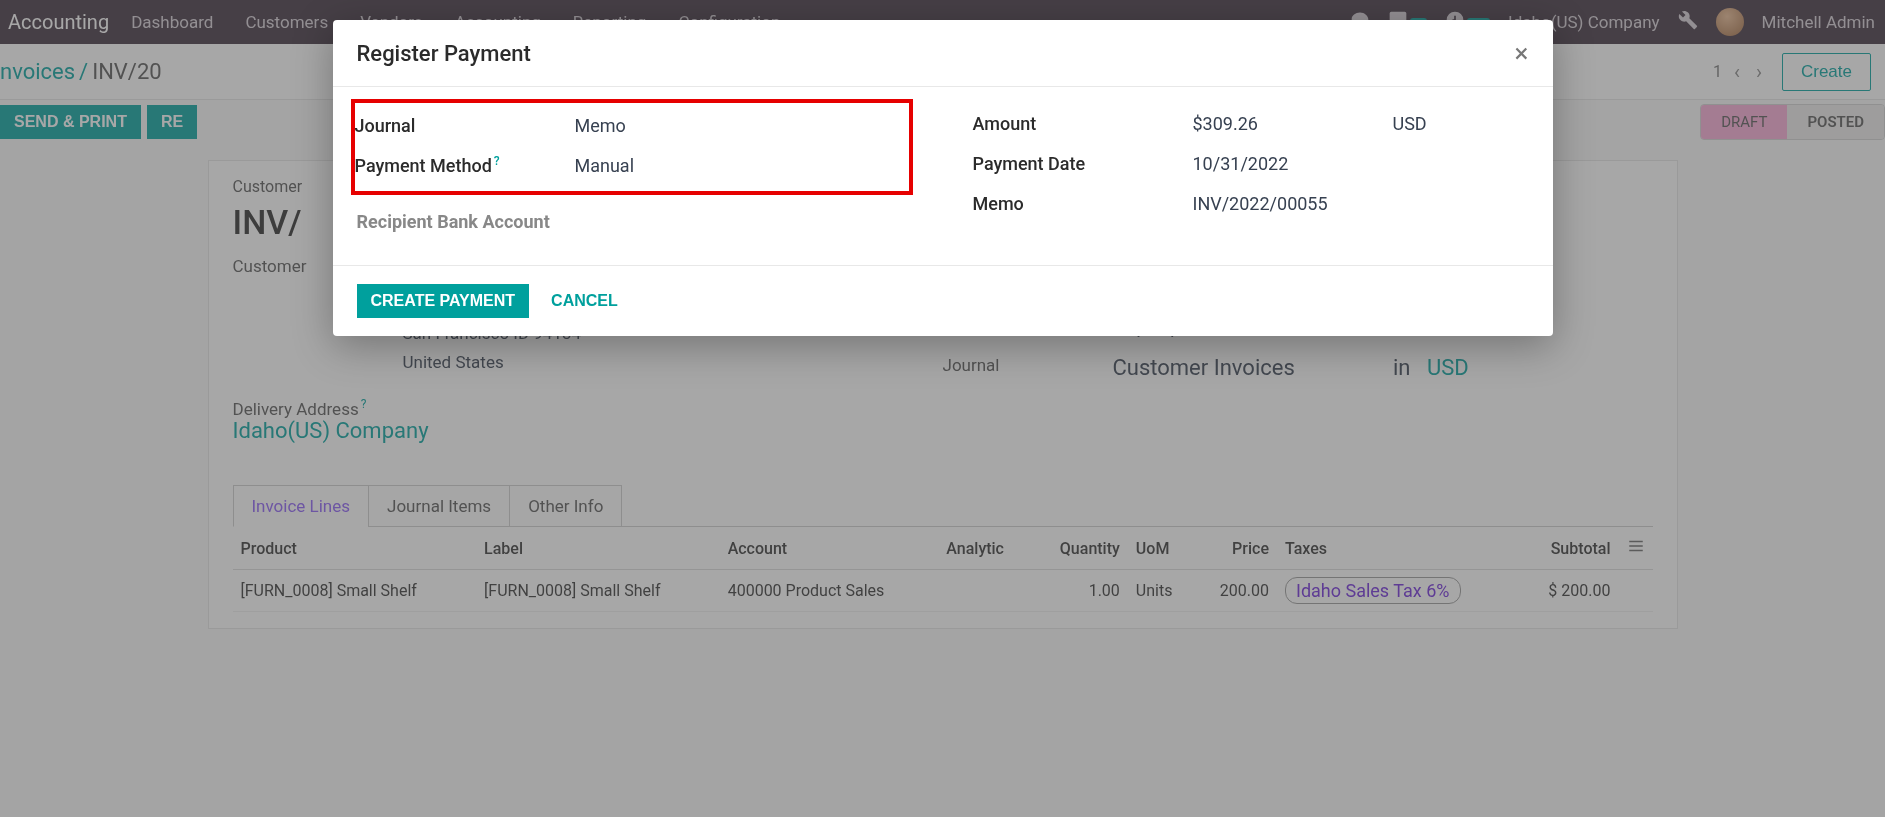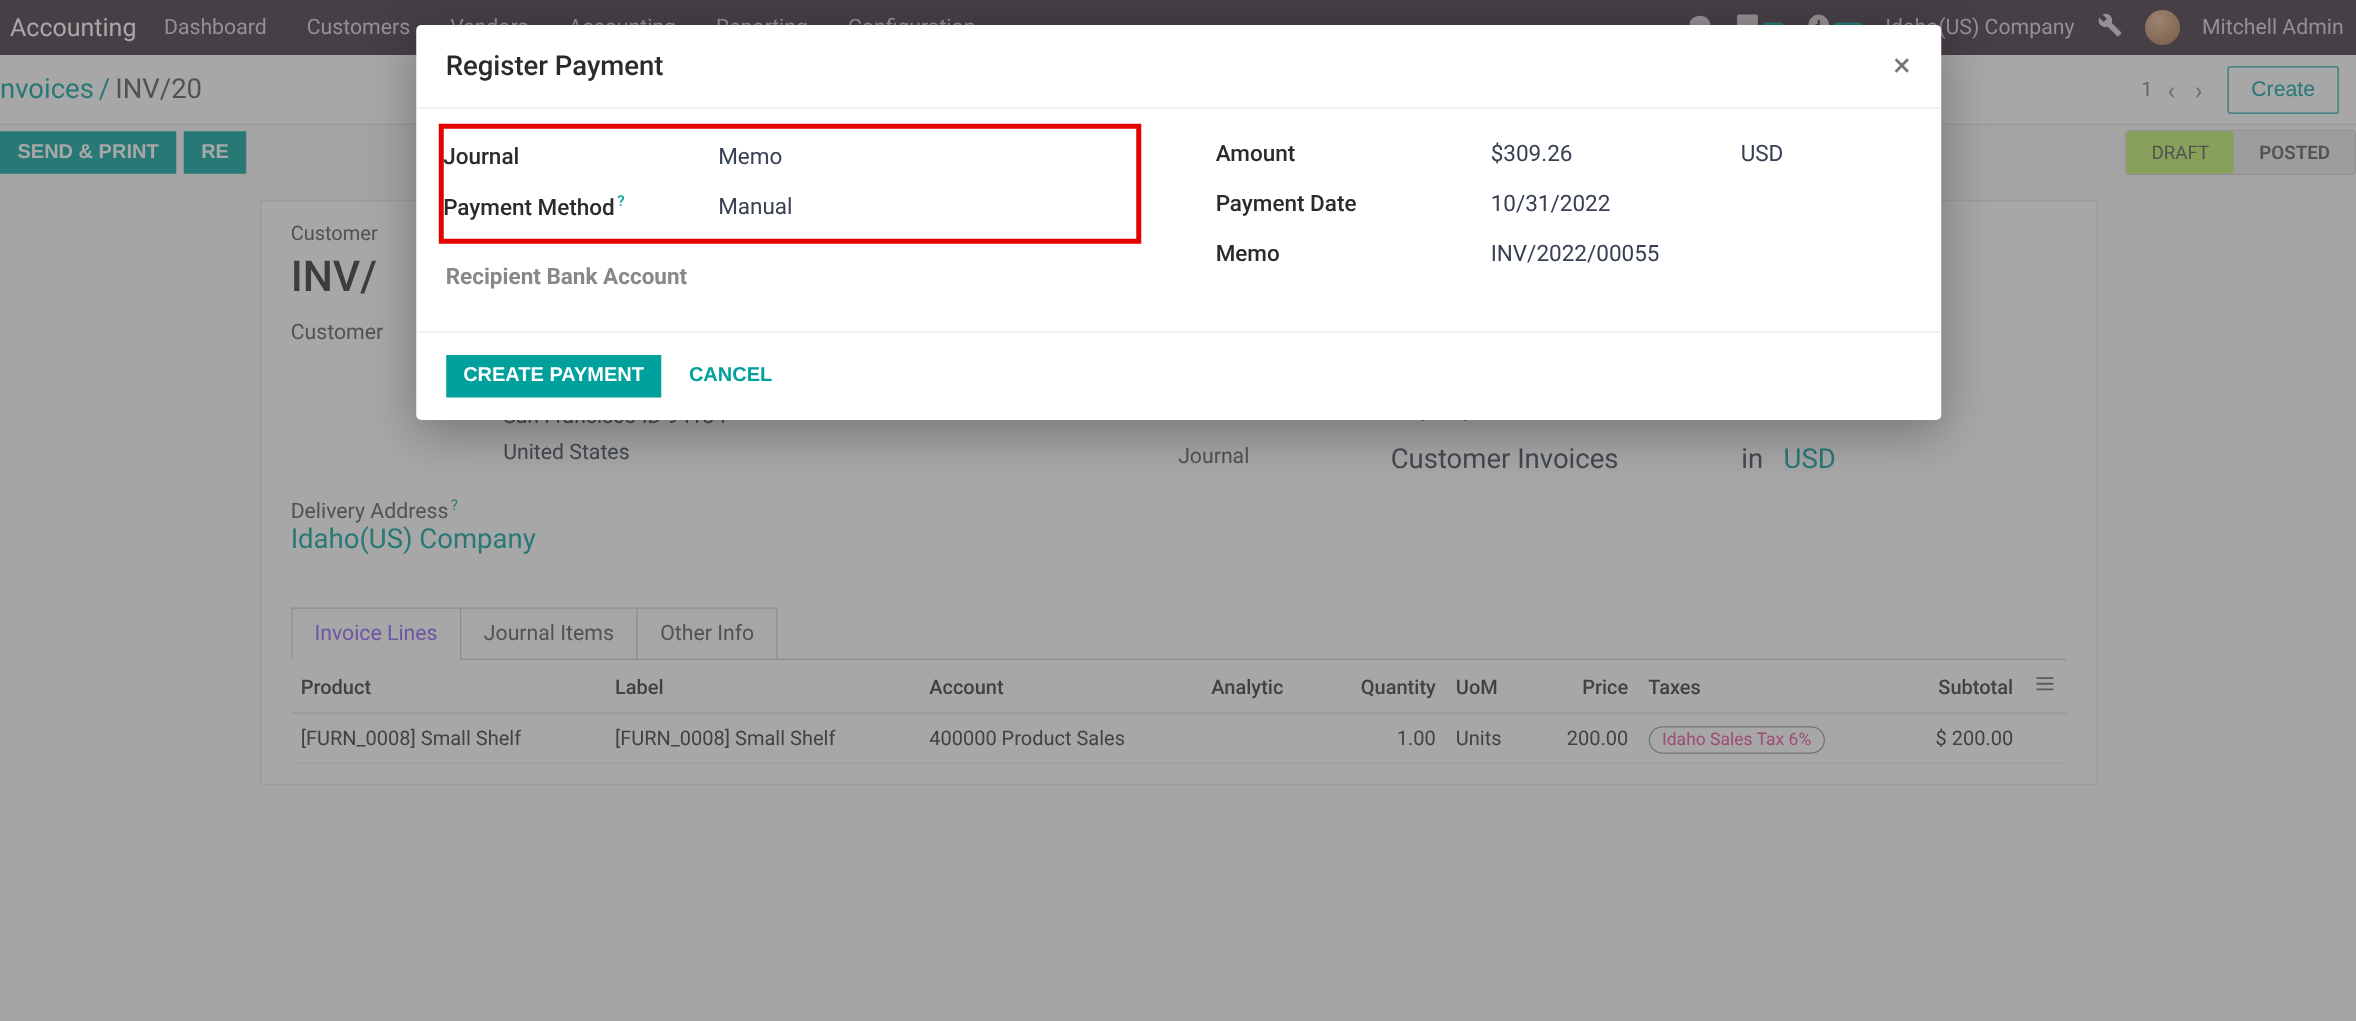--- a/index.html
+++ b/index.html
@@ -73,21 +73,21 @@
     font-weight: 600;
     cursor: pointer;
   }
   .status-tabs {
     margin-left: auto;
     display: flex;
     border: 1px solid #d0d0d0;
     border-radius: 4px;
     overflow: hidden;
   }
-  .status-tabs span { padding: 8px 20px; font-size: 15px; color: #555; background: #bef264; }
+  .status-tabs span { padding: 8px 20px; font-size: 15px; color: #555; background: #f9a8d4; }
   .status-tabs span.active { background: #ecebea; font-weight: 600; }
 
   
   .sheet {
     background: #fff;
     margin: 16px auto 0 auto;
     width: 1470px;
     padding: 16px 24px;
     border: 1px solid #e5e5e5;
   }
@@ -102,21 +102,21 @@
   .help { color: #00a09d; font-size: 12px; vertical-align: super; margin-left: 2px; }
 
   .tabs { display: flex; margin-top: 28px; }
   .tabs .tab { border: 1px solid #ccc; padding: 10px 18px; font-size: 17px; color: #555; background: #fcfcfc; cursor: pointer; margin-right: -1px; }
   .tabs .tab.active { background: #fff; border-bottom-color: #fff; color: #8b5cf6; }
 
   table.lines { width: 100%; border-collapse: collapse; margin-top: -1px; border-top: 1px solid #ccc; }
   table.lines th { text-align: left; padding: 10px 8px; font-weight: 500; color: #333; font-size: 16px; border-bottom: 1px solid #dadada; }
   table.lines th.r, table.lines td.r { text-align: right; }
   table.lines td { padding: 10px 8px; font-size: 16px; color: #333; border-bottom: 1px solid #eee; }
-  .tax-chip { border: 1px solid #999; border-radius: 12px; padding: 2px 10px; font-size: 14px; color: #ec4899; }
+  .tax-chip { border: 1px solid #999; border-radius: 12px; padding: 2px 10px; font-size: 18px; color: #6d28d9; }
   .gear { width: 18px; height: 18px; }
 
   
   .overlay {
     position: absolute;
     inset: 0;
     background: rgba(80,80,80,0.5);
     display: flex;
     align-items: flex-start;
     justify-content: center;

